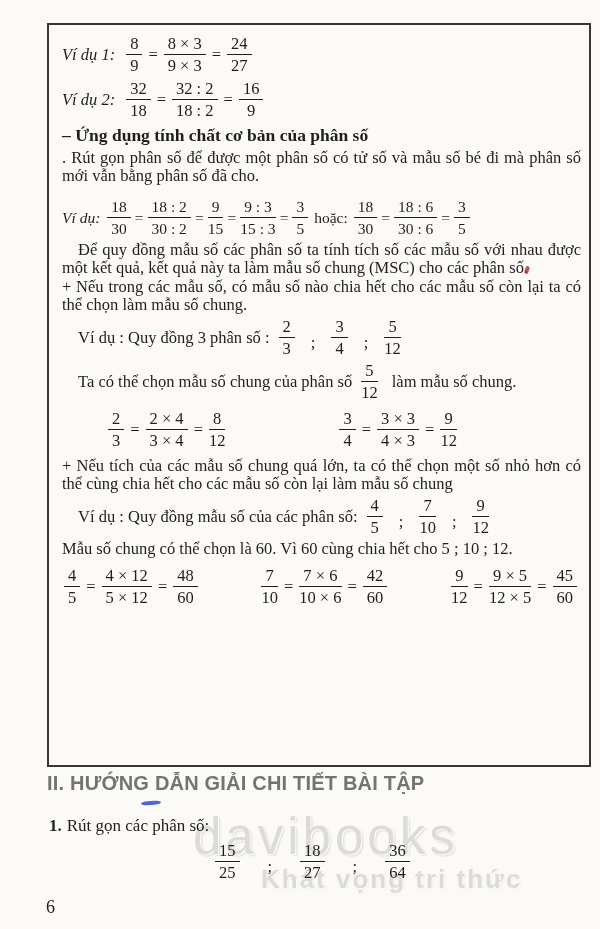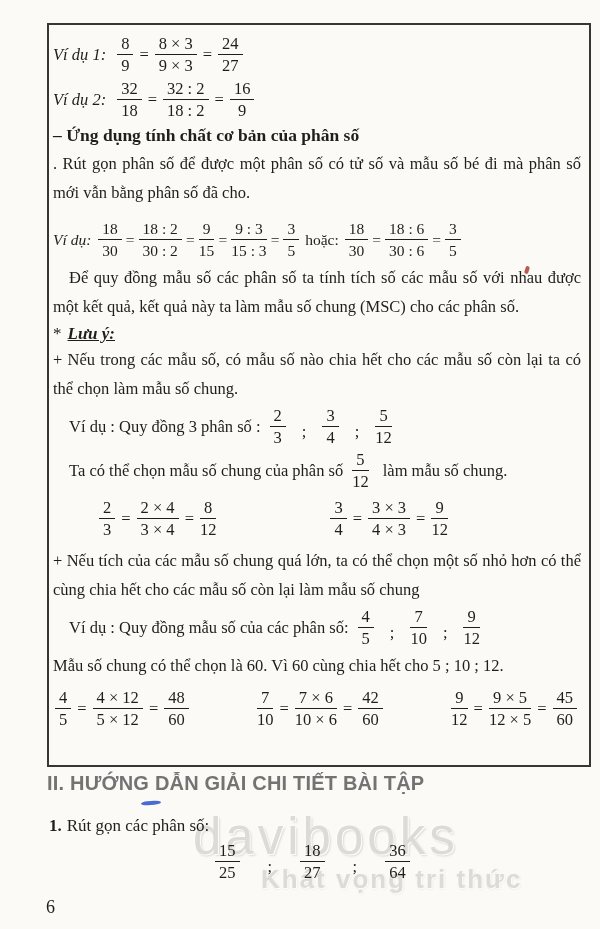--- a/index.html
+++ b/index.html
@@ -8,40 +8,40 @@
     position:relative; width:600px; height:929px;
     background:#fbfaf6; overflow:hidden;
     font-family:"Liberation Serif","DejaVu Serif",serif;
     color:var(--ink,#1f1e1c);
     font-size:16.5px;
   }
   
   .content-box {
     position:absolute; left:47px; top:23px; width:544px; height:744px;
     border:2px solid var(--border,#38362f);
-    padding:5px 8px 0 4px; overflow:hidden; z-index:1;
+    padding:5px 8px 0 13px; overflow:hidden; z-index:1;
   }
   .math-row { display:flex; align-items:center; margin:3px 0; white-space:nowrap; }
   .math-row.vd { margin:4px 0; }
   .math-row.tight { font-size:15.5px;margin-top:12px; }
   .indent { text-indent:16px; }
   .ml16 { margin-left:16px; }
   .frac { display:inline-flex; flex-direction:column; text-align:center; line-height:19px; margin:0 2px; }
   .frac .num { display:block; padding:0 4px 1px; border-bottom:1.5px solid currentColor; }
   .frac .den { display:block; padding-top:1px; }
   .m-eq { margin:0 4px; }
   .m-sep { align-self:flex-end; padding-bottom:5px; margin:0 14px; }
   .m-it { font-style:italic; margin-right:9px; }
   .m-tx { margin-right:7px; }
   .m-tx:last-child { margin-right:0; margin-left:12px; }
   .tight .m-it { margin-right:5px; }
   .tight .m-eq { margin:0 2px; }
   .tight .m-tx { margin:0 4px; }
   .sub-heading { font-size:17.5px; font-weight:bold; margin:5px 0 3px; }
-  .para { line-height:29px; text-align:justify; margin:1px 0; }
+  .para { line-height:18px; text-align:justify; margin:1px 0; }
   .single { text-align:left; }
   .note-line { margin:3px 0 1px; font-size:17px; }
   .note-star { margin-right:6px; }
   .note-label { font-weight:bold; font-style:italic; text-decoration:underline; }
   .dual-row { display:flex; margin:4px 0; }
   .dual-row .math-row:first-child { margin-left:44px; }
   .dual-row .math-row:last-child { margin-left:110px; }
   .triple-row { display:flex; justify-content:space-between; margin:5px 0 0; padding-right:2px; }
   
   .main-heading {
@@ -157,21 +157,20 @@
           <span class="num">18 : 6</span>
           <span class="den">30 : 6</span>
         </span>
         <span class="m-eq">=</span>
         <span class="frac">
           <span class="num">3</span>
           <span class="den">5</span>
         </span>
       </div>
     <p class="para indent">Để quy đồng mẫu số các phân số ta tính  tích số các mẫu số với nhau được một kết quả, kết quả này ta làm mẫu số chung (MSC) cho các phân số.</p>
-    <p class="note-line"><span class="note-star">*</span><span class="note-label">Lưu ý:</span></p>
     <p class="para">+ Nếu trong các mẫu số, có mẫu số nào chia hết cho các mẫu số còn lại ta có thể chọn làm mẫu số chung.</p>
     <div class="math-row ml16">
         <span class="m-tx">Ví dụ : Quy đồng 3 phân số :</span>
         <span class="frac">
           <span class="num">2</span>
           <span class="den">3</span>
         </span>
         <span class="m-sep">;</span>
         <span class="frac">
           <span class="num">3</span>

